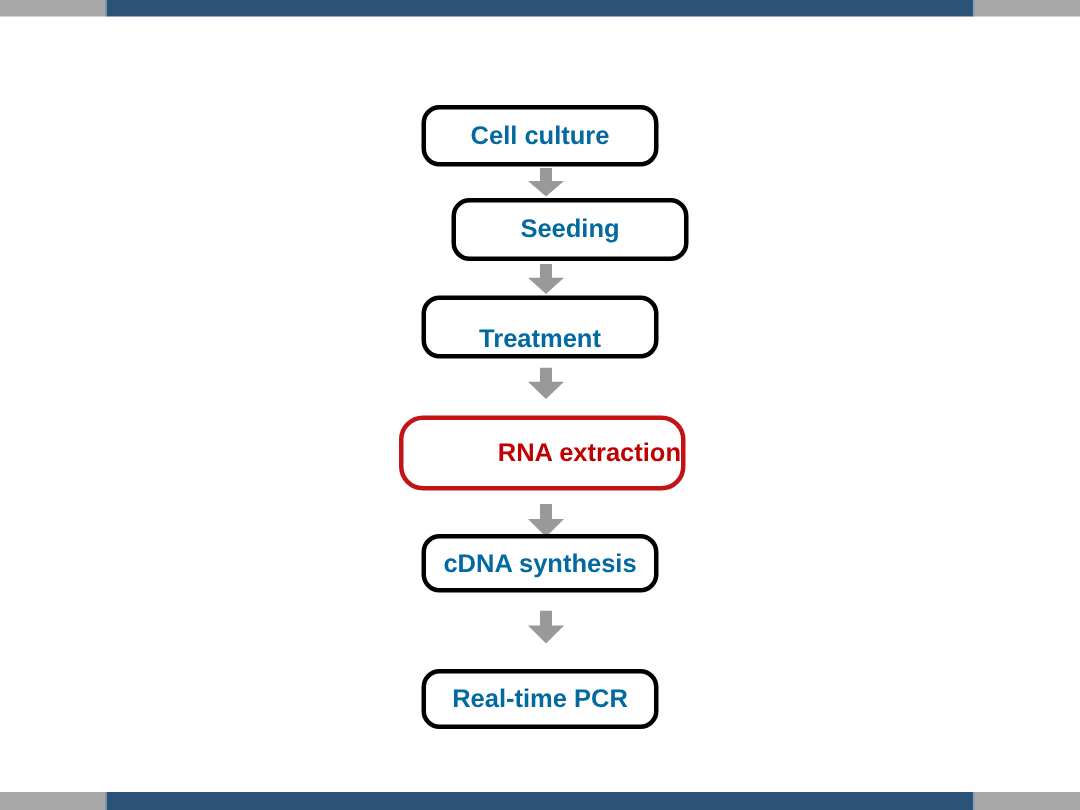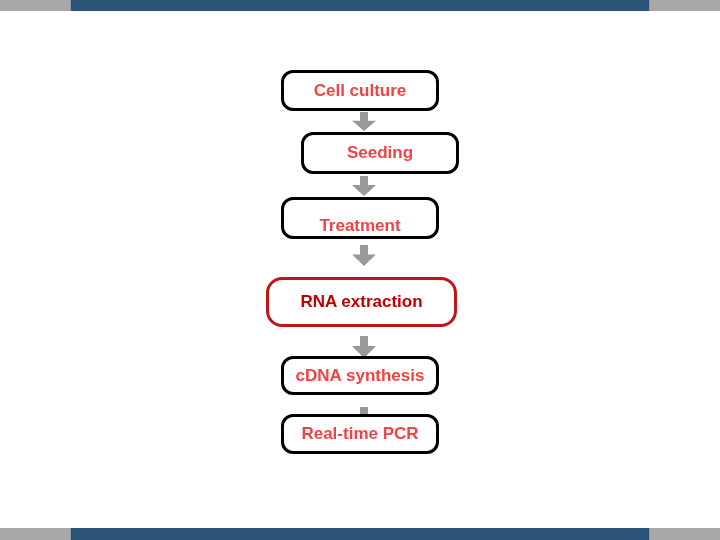--- a/index.html
+++ b/index.html
@@ -12,31 +12,31 @@
   .bar-top{top:0;height:11px;}
   .bar-bottom{top:528px;height:12px;}
   .seg-gray{width:70px;background:#a9a9a9;}
   .seg-blue{flex:1;background:#2b5277;}
   .seg-sep{width:1px;background:#8a9aac;}
   
   .step{
     position:absolute;left:281px;width:158px;box-sizing:border-box;
     border:3px solid #000000;border-radius:12px;background:#ffffff;
     display:flex;align-items:center;justify-content:center;
-    font-weight:700;font-size:17px;color:#ef4444;white-space:nowrap;
+    font-weight:700;font-size:17px;color:#0369a1;white-space:nowrap;
   }
   .step-1{top:70px;height:41px;}
   .step-2{top:132px;height:42px;margin-left:20px;}
   .step-3{top:197px;height:42px;align-items:flex-end;}
   .step-4{
     top:277px;height:50px;left:266px;width:191px;
-    border-color:#c21414;color:#c00000;border-radius:16px;
+    border-color:#c21414;color:#c00000;border-radius:16px;justify-content:flex-end;
   }
   .step-5{top:356px;height:39px;}
-  .step-6{top:414px;height:40px;}
+  .step-6{top:446px;height:40px;}
   
   .arrow{position:absolute;left:352px;width:24px;}
   .arrow svg{display:block;width:100%;height:100%;}
   .arrow-1{top:112px;height:19px;}
   .arrow-2{top:176px;height:20px;}
   .arrow-3{top:245px;height:21px;}
   .arrow-4{top:336px;height:22px;}
   .arrow-5{top:407px;height:22px;}
 </style>
 </head>

